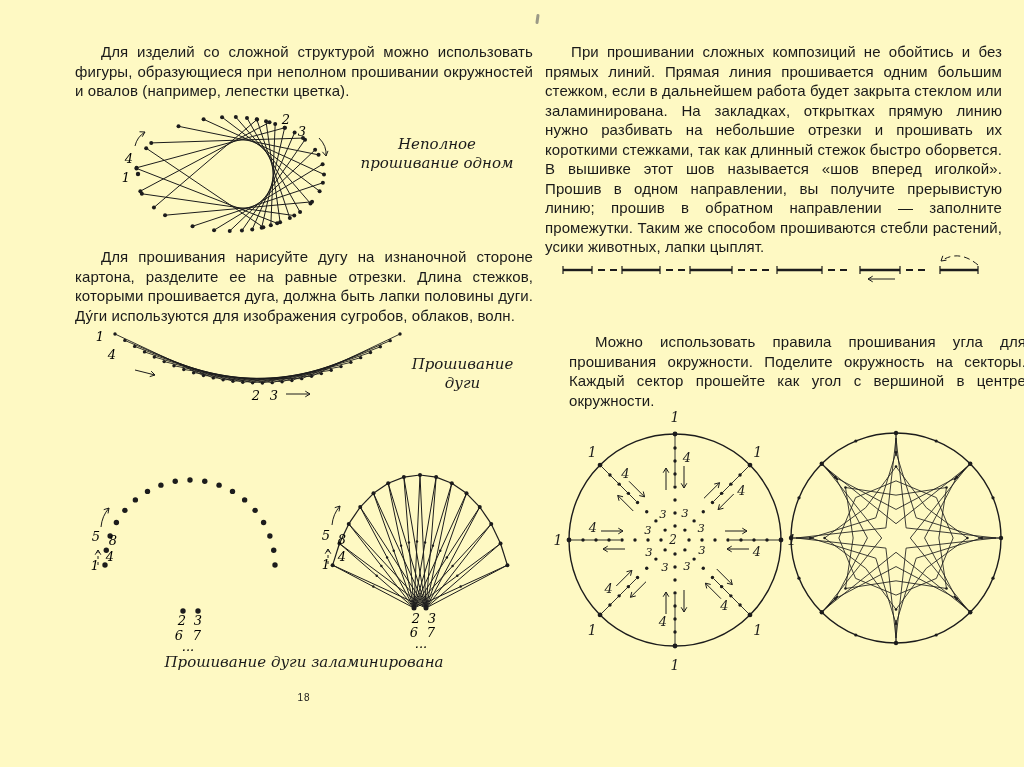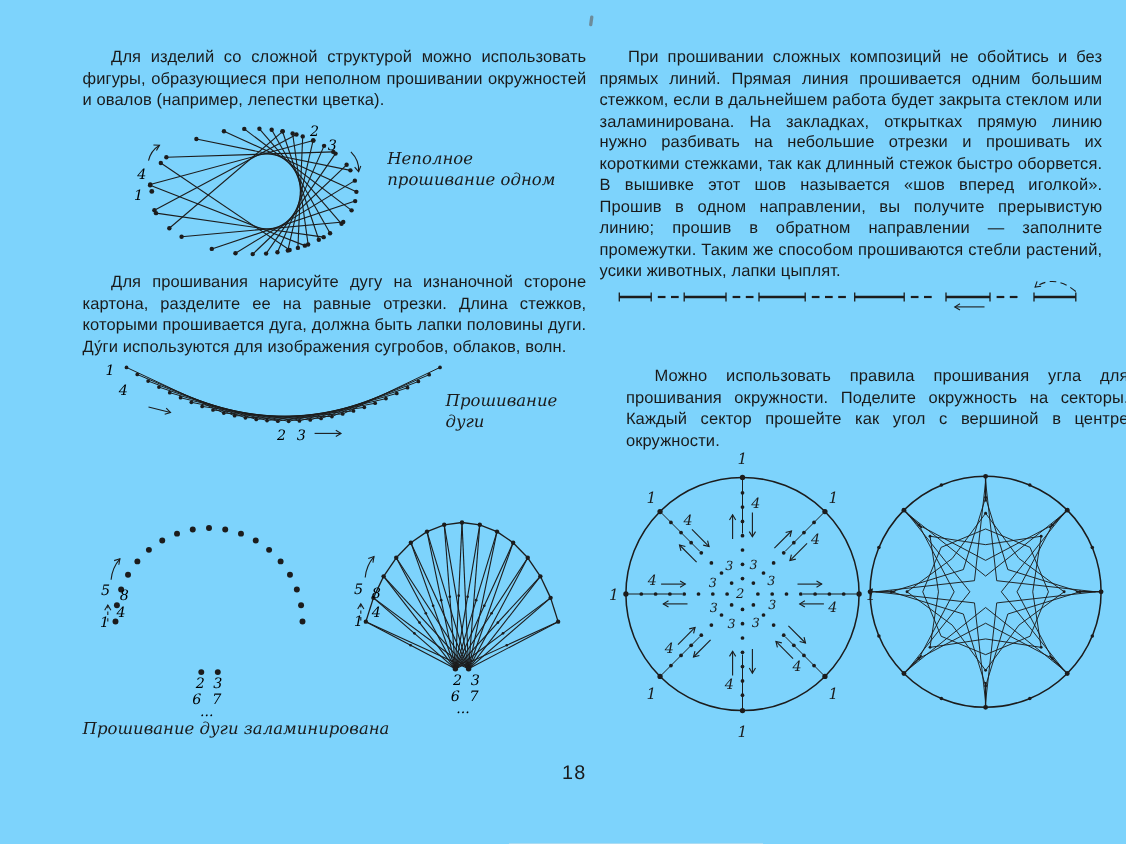--- a/index.html
+++ b/index.html
@@ -1,22 +1,22 @@
 <!DOCTYPE html>
 <html lang="ru"><head>
 <meta charset="utf-8">
 <style>
   html,body{margin:0;padding:0;background:#e9e9e9;}
-  .spread{position:relative;width:1024px;height:767px;background:#7dd3fc;overflow:hidden;
+  .spread{position:relative;width:1024px;height:767px;background:#fef9c3;overflow:hidden;
           font-family:"Liberation Sans",sans-serif;color:#1a1a1a;}
   .para{position:absolute;font-size:15px;line-height:19.5px;text-align:justify;
         text-indent:26px;letter-spacing:.1px;hyphens:auto;-webkit-hyphens:auto;}
   .fig-caption{position:absolute;font-family:"DejaVu Serif",serif;font-style:italic;
-        font-size:15px;line-height:19px;text-align:left;}
-  .pagenum{position:absolute;font-size:18px;text-align:right;letter-spacing:1px;}
+        font-size:15px;line-height:19px;text-align:center;}
+  .pagenum{position:absolute;font-size:10px;text-align:center;letter-spacing:1px;}
   svg{position:absolute;overflow:visible;}
   .fig-num{font-family:"DejaVu Serif",serif;font-style:italic;}
   .gutter-mark{position:absolute;left:536px;top:14px;width:3px;height:10px;
         background:#666;opacity:.65;border-radius:2px;transform:rotate(8deg);}
 </style>
 </head>
 <body>
 
 <div class="spread">
   <div class="gutter-mark"></div>

